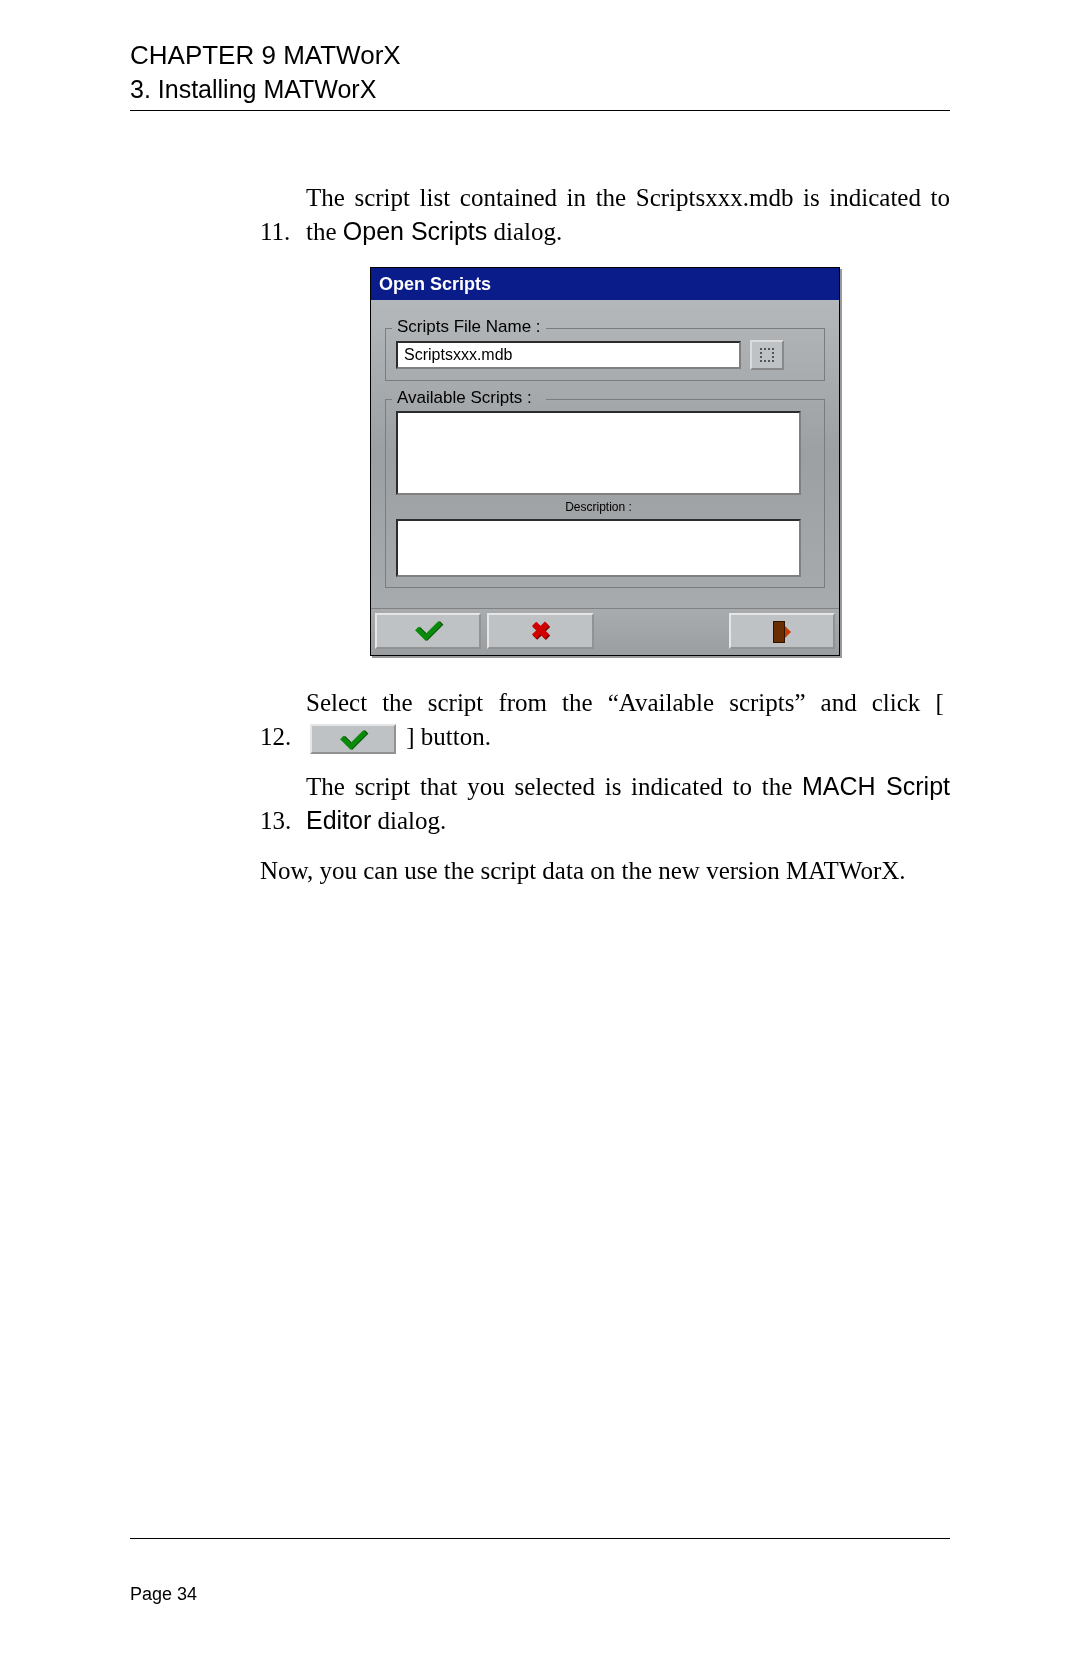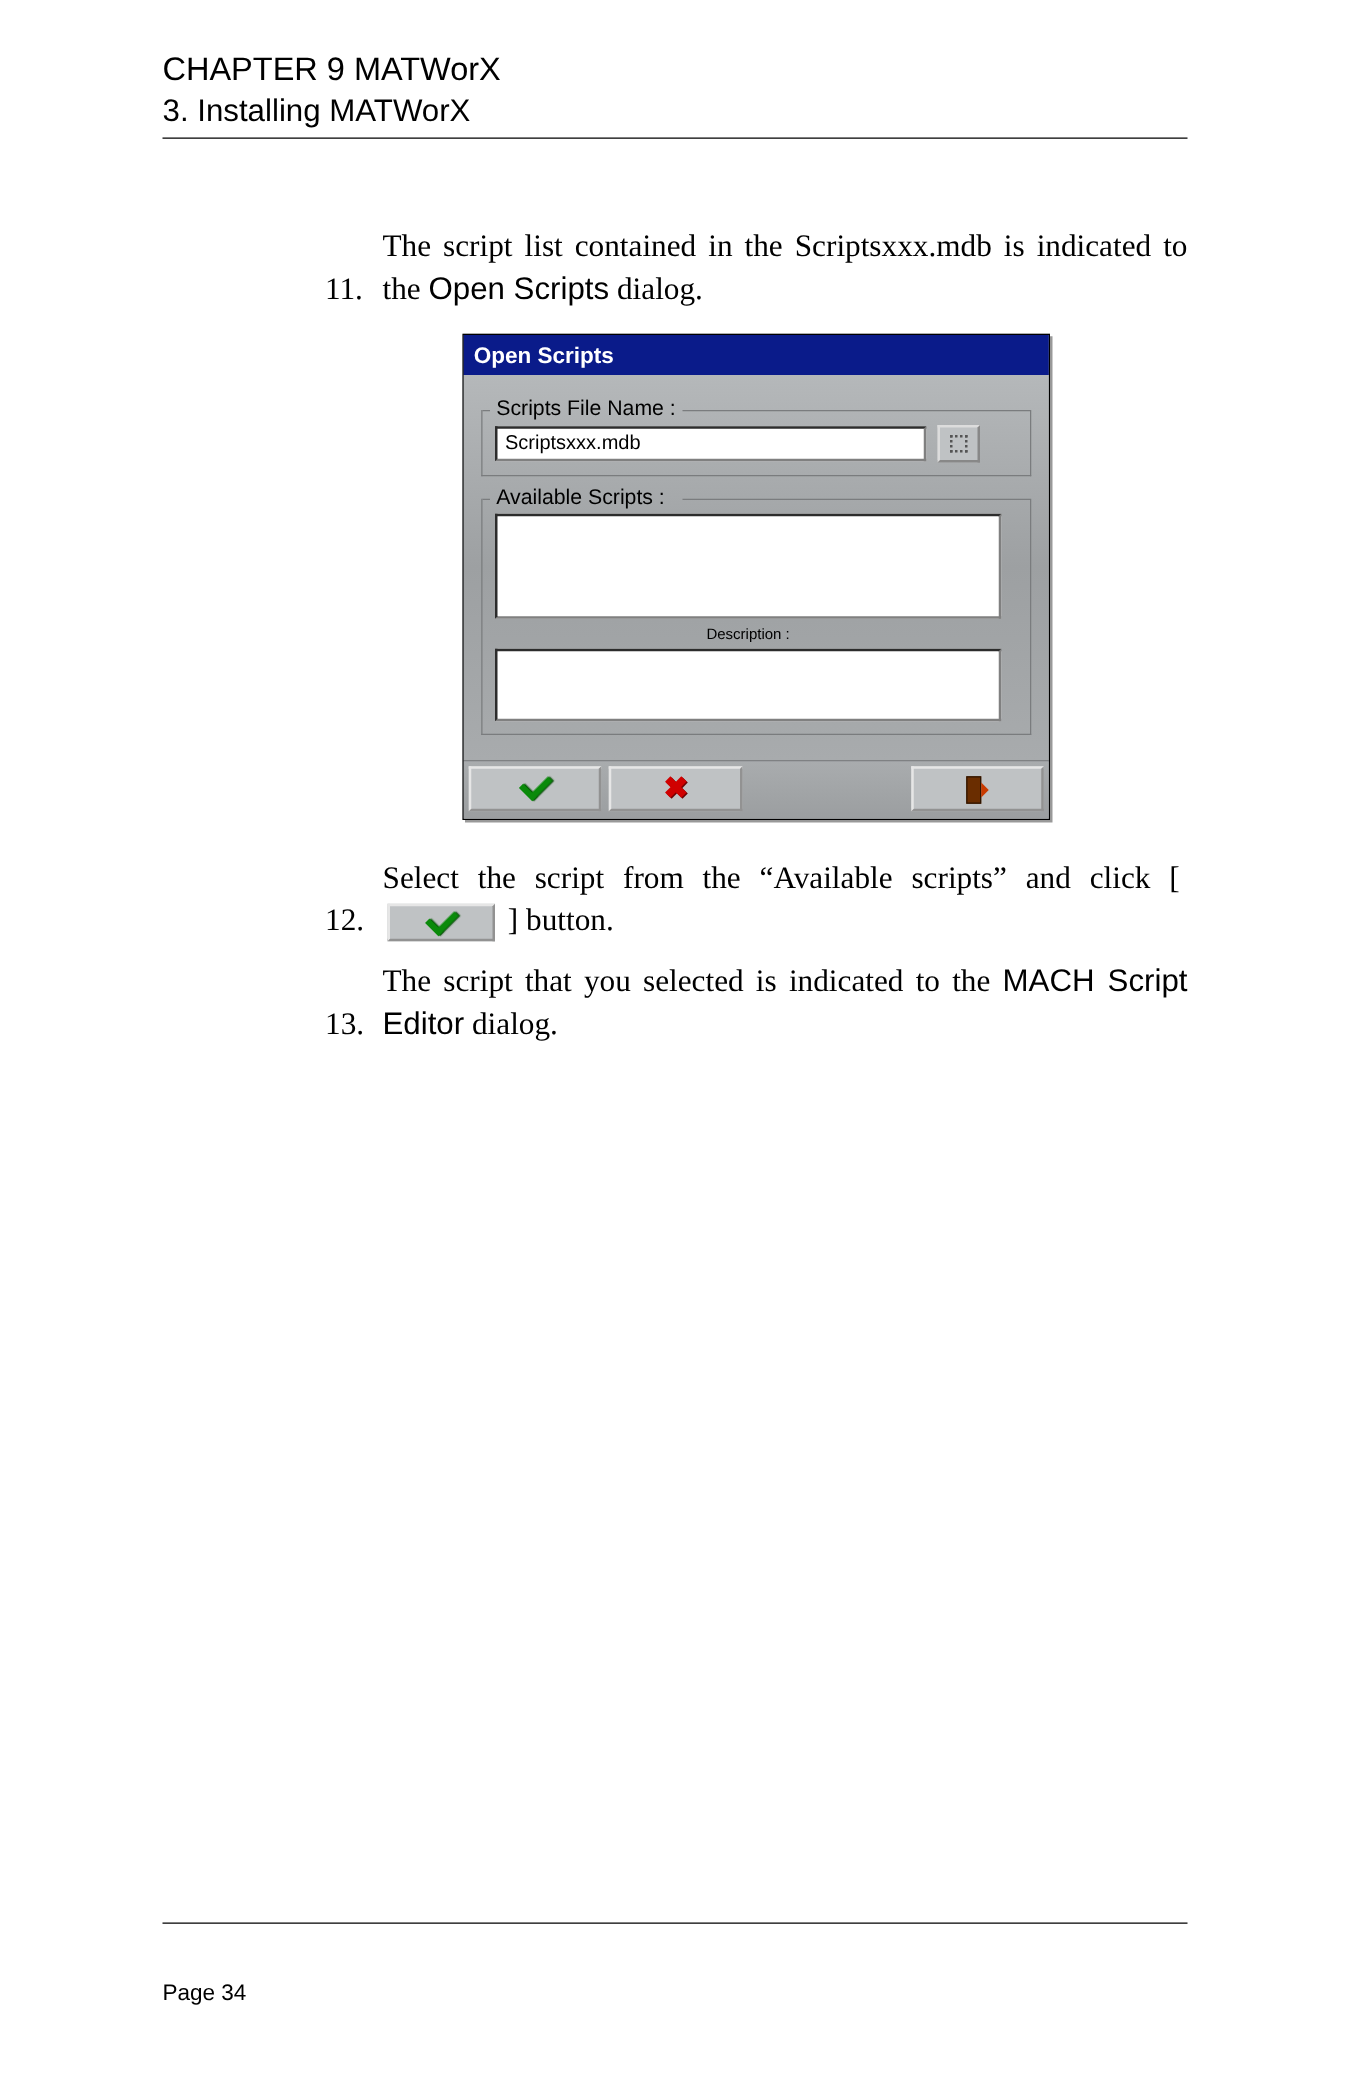--- a/index.html
+++ b/index.html
@@ -302,20 +302,21 @@
       </div>
     </div>
 
     <div class="step">
       <div class="num">13.</div>
       <div class="body">
         <span>The script that you selected is indicated to the </span><span class="sans">MACH Script Editor</span><span> dialog.</span>
       </div>
     </div>
 
+    <div class="closing">Now, you can use the script data on the new version MATWorX.</div>
 
   </div>
 
   <div class="footer-rule"></div>
   <div class="footer">
     <div>Page 34</div>
   </div>
 
 </div>
 

